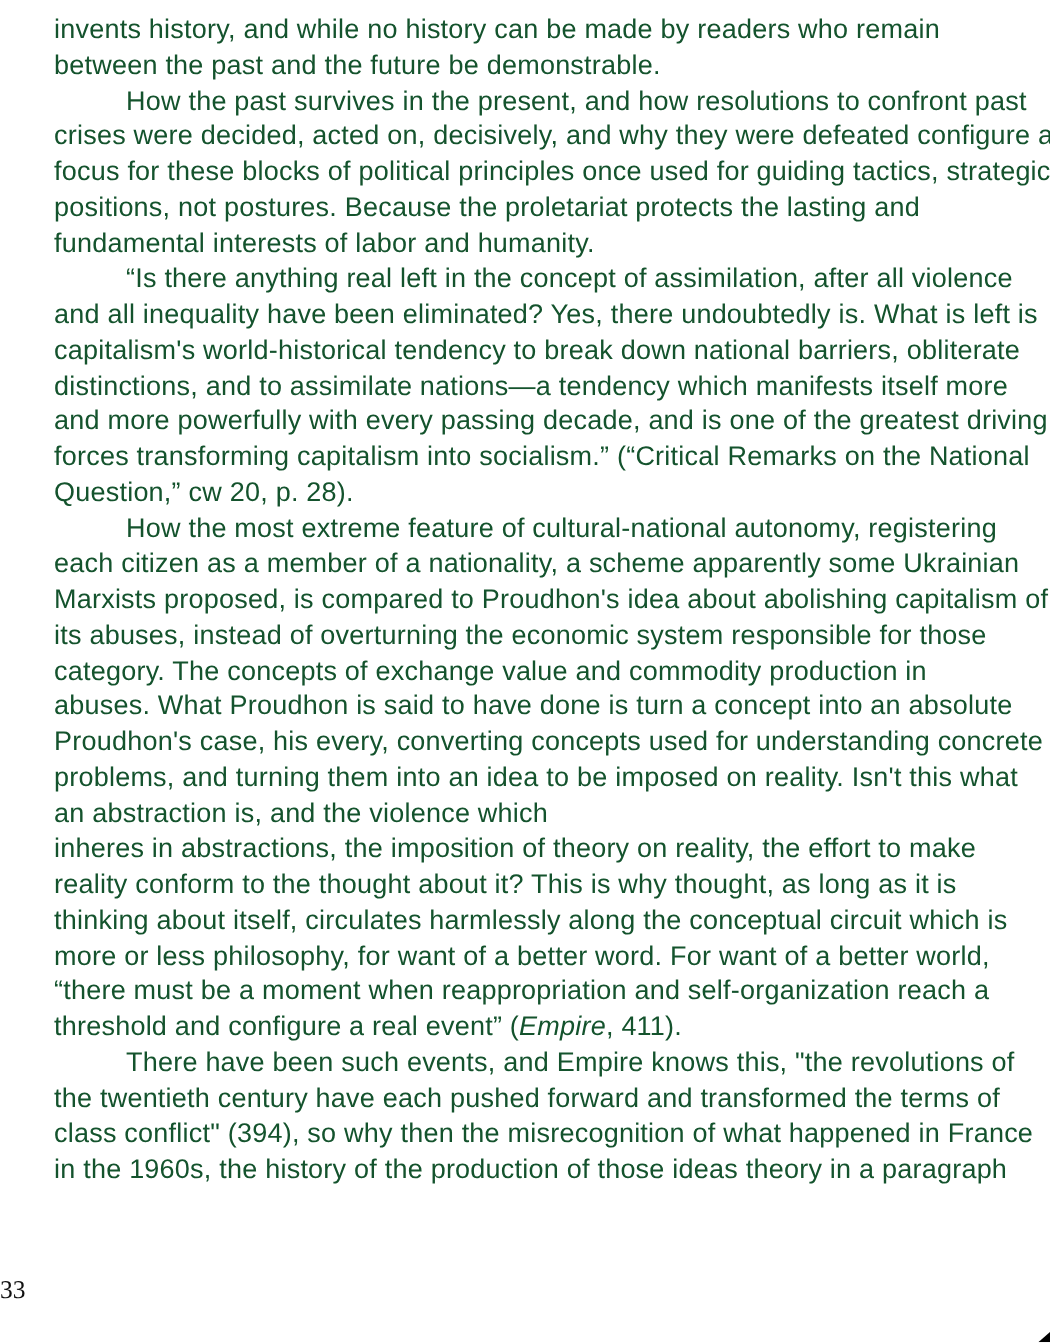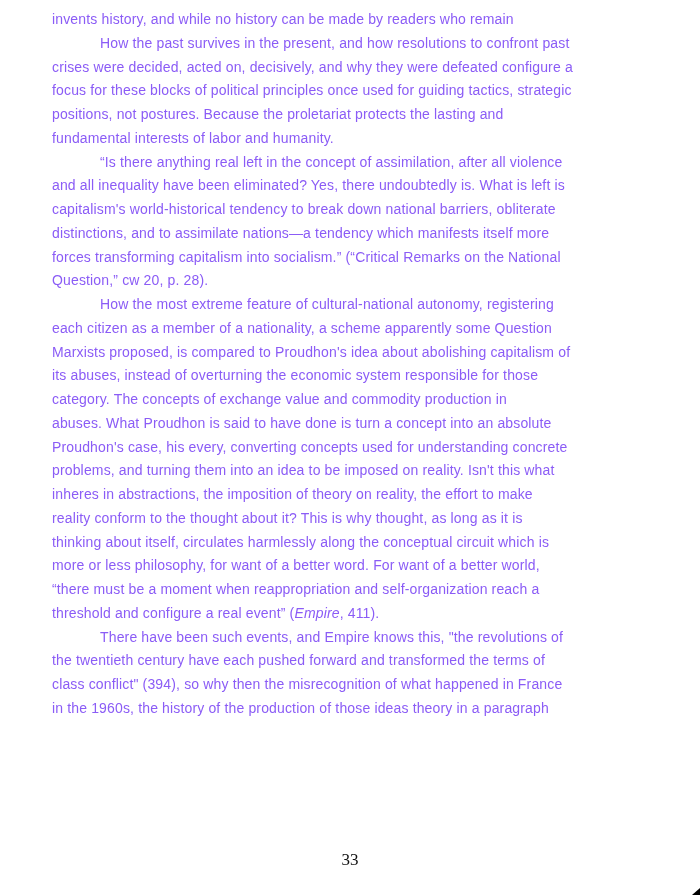--- a/index.html
+++ b/index.html
@@ -10,82 +10,84 @@
   .page {
     position: relative;
     width: 700px;
     height: 895px;
     background: #ffffff;
     overflow: hidden;
     font-family: "Liberation Sans", sans-serif;
   }
   .text-block {
     position: absolute;
-    left: 52px;
+    left: 36px;
     top: 8px;
     width: 640px;
-    font-size: 14px;
+    font-size: 18px;
     line-height: 23.75px;
     letter-spacing: 0.15px;
-    color: #8b5cf6;
+    color: #14532d;
   }
   .line {
     white-space: nowrap;
     height: 23.75px;
   }
   .line.indent {
     padding-left: 48px;
   }
   .line i {
   }
   .page-number {
     position: absolute;
     top: 850px;
     left: 0;
     width: 700px;
-    text-align: center;
     font-family: "Liberation Serif", serif;
     font-size: 17px;
     color: #111111;
   }
   .scan-artifact {
     position: absolute;
     right: 0;
     bottom: 0;
     width: 8px;
     height: 7px;
     background: #000000;
     clip-path: polygon(100% 0, 100% 100%, 0 100%);
   }
 </style>
 </head>
 <body>
 
 <div class="page">
   <div class="text-block">
     <div class="line">invents history, and while no history can be made by readers who remain</div>
+    <div class="line">between the past and the future be demonstrable.</div>
     <div class="line indent">How the past survives in the present, and how resolutions to confront past</div>
     <div class="line">crises were decided, acted on, decisively, and why they were defeated configure a</div>
     <div class="line">focus for these blocks of political principles once used for guiding tactics, strategic</div>
     <div class="line">positions, not postures. Because the proletariat protects the lasting and</div>
     <div class="line">fundamental interests of labor and humanity.</div>
     <div class="line indent">“Is there anything real left in the concept of assimilation, after all violence</div>
     <div class="line">and all inequality have been eliminated? Yes, there undoubtedly is. What is left is</div>
     <div class="line">capitalism's world-historical tendency to break down national barriers, obliterate</div>
     <div class="line">distinctions, and to assimilate nations—a tendency which manifests itself more</div>
+    <div class="line">and more powerfully with every passing decade, and is one of the greatest driving</div>
     <div class="line">forces transforming capitalism into socialism.” (“Critical Remarks on the National</div>
     <div class="line">Question,” cw 20, p. 28).</div>
     <div class="line indent">How the most extreme feature of cultural-national autonomy, registering</div>
-    <div class="line">each citizen as a member of a nationality, a scheme apparently some Question</div>
+    <div class="line">each citizen as a member of a nationality, a scheme apparently some Ukrainian</div>
     <div class="line">Marxists proposed, is compared to Proudhon's idea about abolishing capitalism of</div>
     <div class="line">its abuses, instead of overturning the economic system responsible for those</div>
     <div class="line">category. The concepts of exchange value and commodity production in</div>
     <div class="line">abuses. What Proudhon is said to have done is turn a concept into an absolute</div>
     <div class="line">Proudhon's case, his every, converting concepts used for understanding concrete</div>
     <div class="line">problems, and turning them into an idea to be imposed on reality. Isn't this what</div>
+    <div class="line">an abstraction is, and the violence which</div>
     <div class="line">inheres in abstractions, the imposition of theory on reality, the effort to make</div>
     <div class="line">reality conform to the thought about it? This is why thought, as long as it is</div>
     <div class="line">thinking about itself, circulates harmlessly along the conceptual circuit which is</div>
     <div class="line">more or less philosophy, for want of a better word. For want of a better world,</div>
     <div class="line">“there must be a moment when reappropriation and self-organization reach a</div>
     <div class="line">
       <span>threshold and configure a real event” (</span><i>Empire</i><span>, 411).</span>
     </div>
     <div class="line indent">There have been such events, and Empire knows this, "the revolutions of</div>
     <div class="line">the twentieth century have each pushed forward and transformed the terms of</div>

